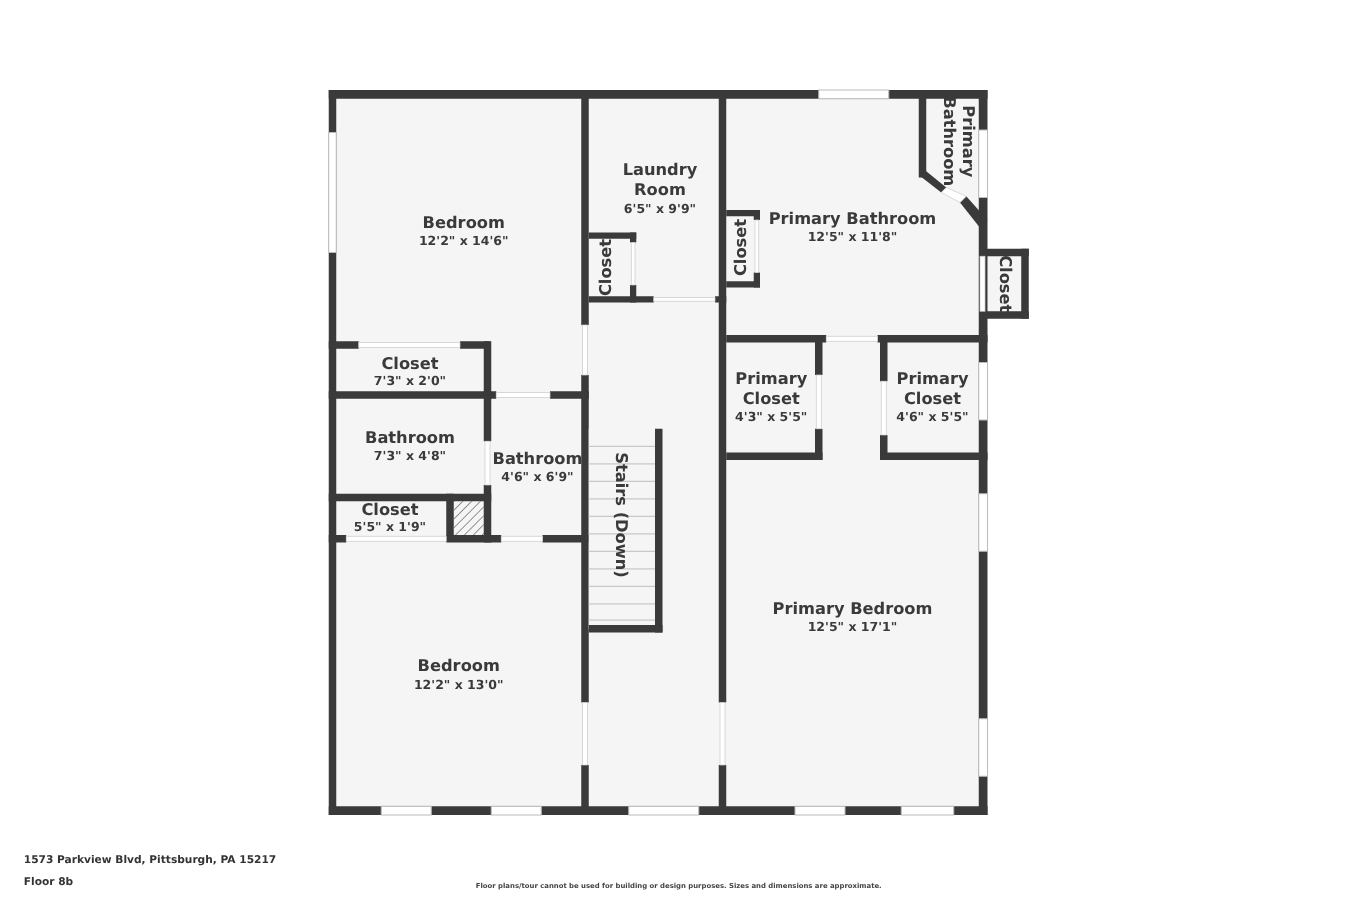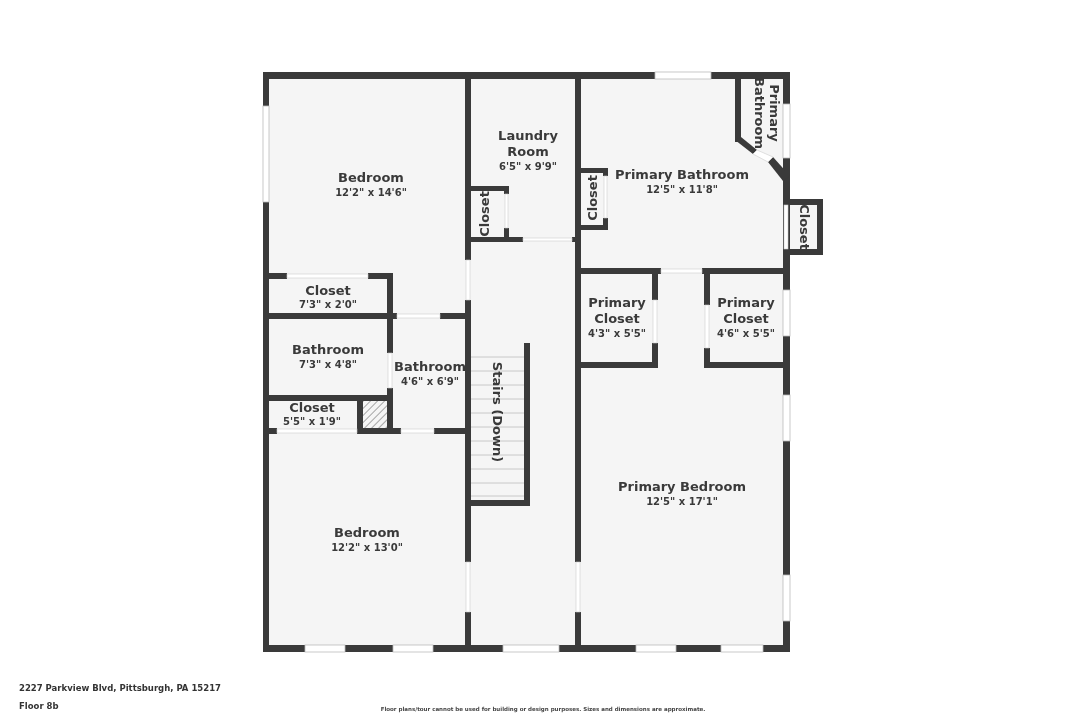--- a/index.html
+++ b/index.html
@@ -217,15 +217,15 @@
     <text class="room-name" x="682" y="491" text-anchor="middle">Primary Bedroom</text>
     <text class="room-dim" x="682" y="505" text-anchor="middle">12'5" x 17'1"</text>
   </g>
 
   <g>
     <text class="room-name" x="367" y="537" text-anchor="middle">Bedroom</text>
     <text class="room-dim" x="367" y="551" text-anchor="middle">12'2" x 13'0"</text>
   </g>
 </svg>
 
-<div class="footer-address">2227 Parkview Blvd, Pittsburgh, PA 15217</div>
+<div class="footer-address">1573 Parkview Blvd, Pittsburgh, PA 15217</div>
 <div class="footer-floor">Floor 8b</div>
 <div class="footer-disclaimer">Floor plans/tour cannot be used for building or design purposes. Sizes and dimensions are approximate.</div>
 
 </body></html>

